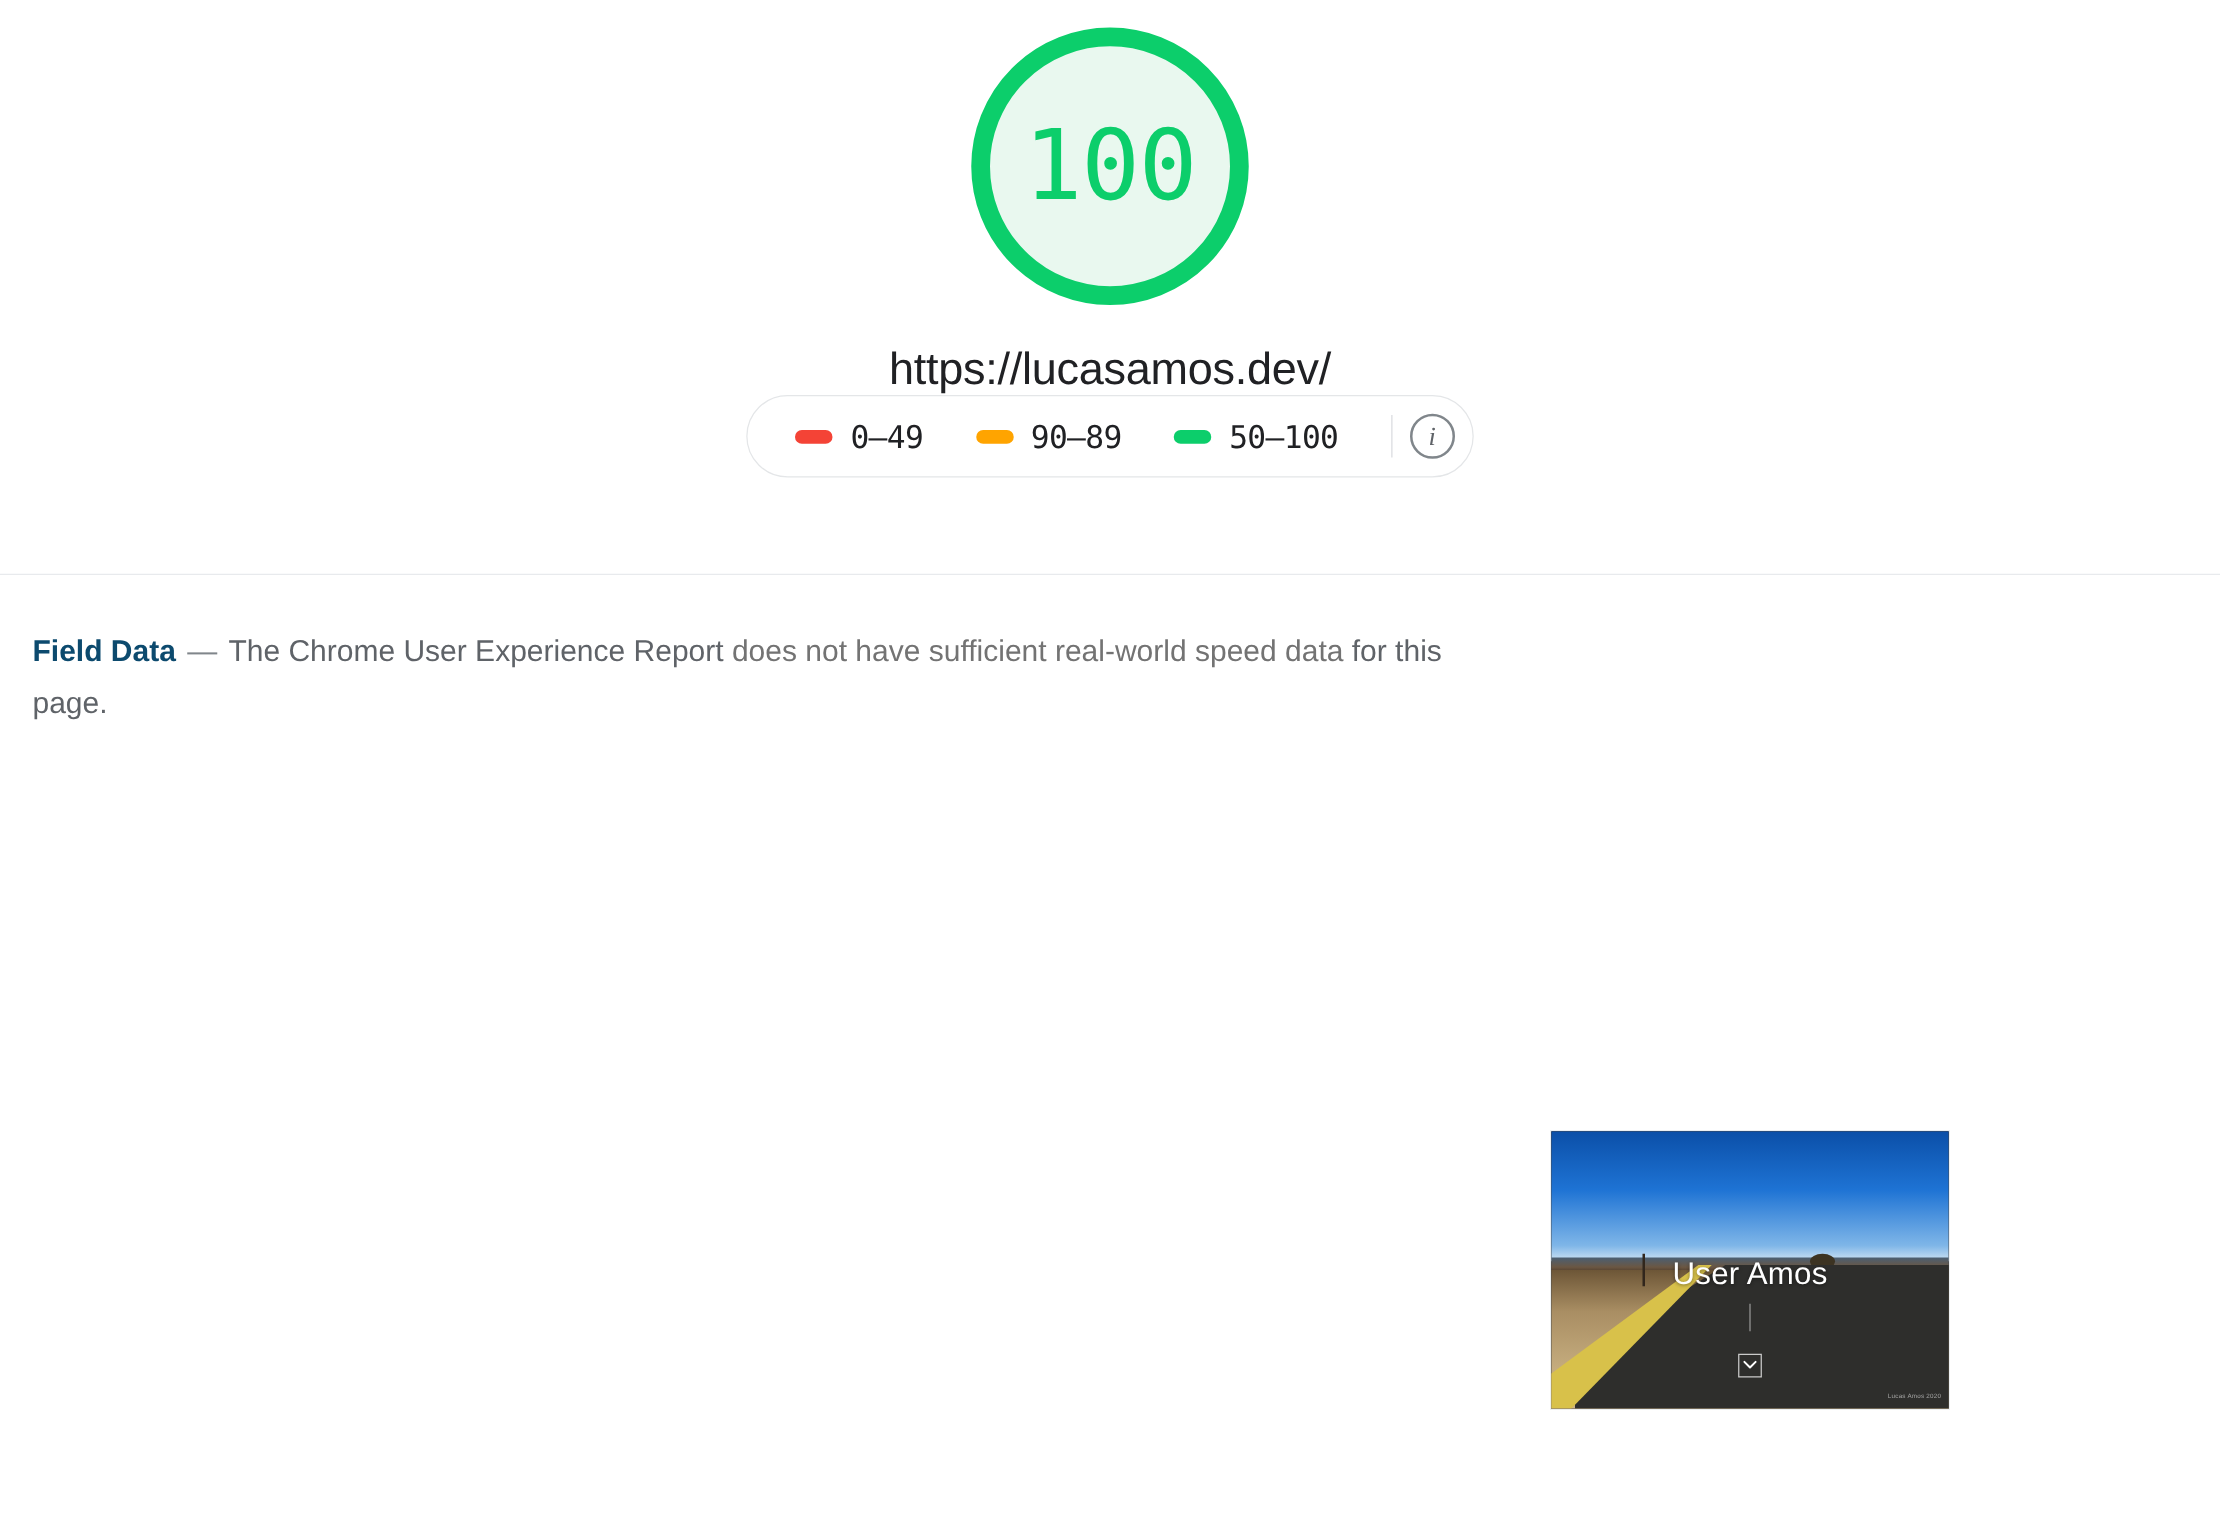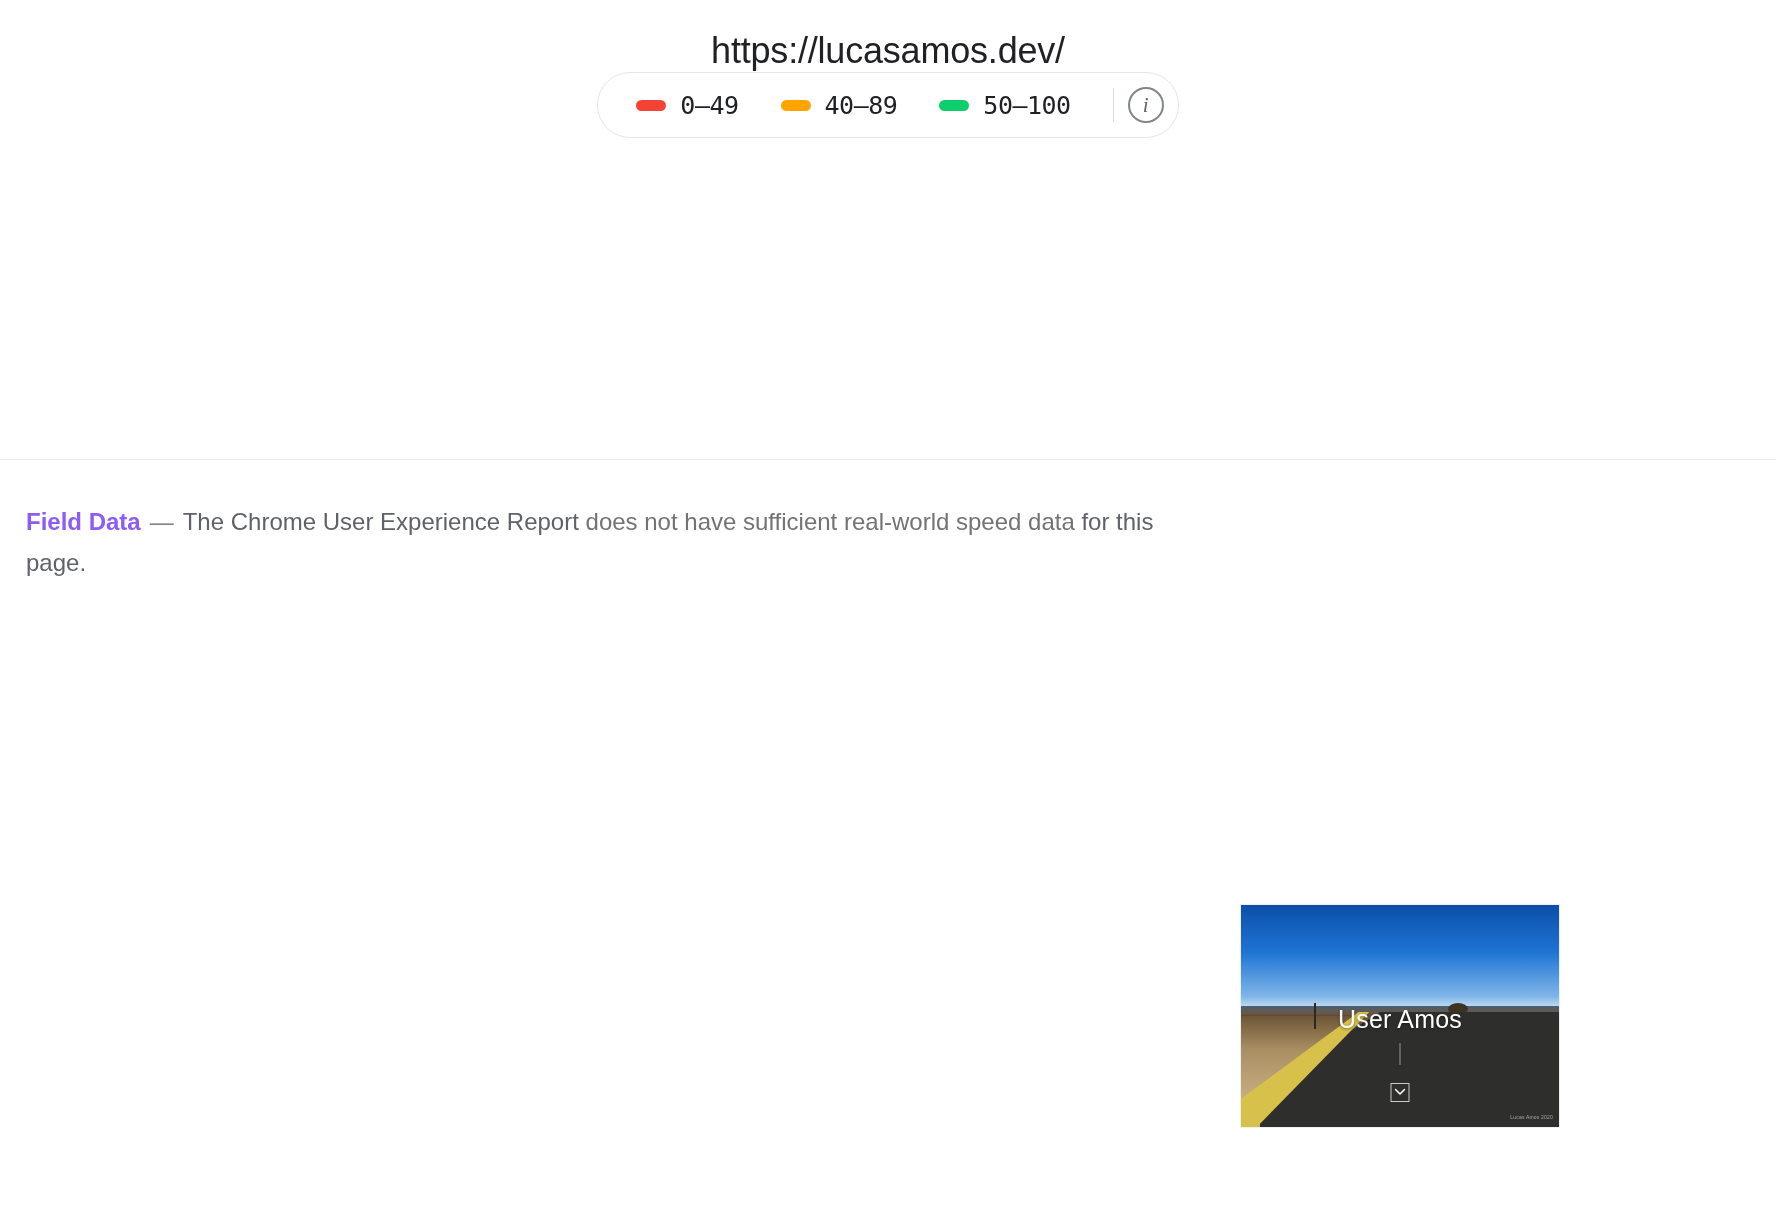--- a/index.html
+++ b/index.html
@@ -139,21 +139,21 @@
     font-size: 24px;
     line-height: 1.7;
     color: #5f6368;
     font-weight: 400;
     margin-bottom: 38px;
     max-width: 1180px;
   }
 
   .data-block .blk-title {
     font-weight: 700;
-    color: #8b5cf6;
+    color: #0c4a6e;
   }
 
   .data-block .dash {
     color: #80868b;
     padding: 0 9px;
   }
 
   .data-block a.link {
     color: #737373;
     text-decoration: none;
@@ -272,33 +272,38 @@
     font-family: "Liberation Sans", sans-serif;
   }
 </style>
 </head>
 <body>
 
 <div class="page">
 
   <div class="score-header">
 
+    <div class="gauge-wrap">
+      <div class="gauge-ring">
+        <span class="gauge-value">100</span>
+      </div>
+    </div>
 
     <div class="page-url">https://lucasamos.dev/</div>
 
     <div class="legend">
 
       <div class="legend-item">
         <span class="legend-dash" style="background:#f44336"></span>
         <span class="legend-label">0–49</span>
       </div>
 
       <div class="legend-item">
         <span class="legend-dash" style="background:#ffa400"></span>
-        <span class="legend-label">40–89</span>
+        <span class="legend-label">90–89</span>
       </div>
 
       <div class="legend-item">
         <span class="legend-dash" style="background:#0cce6b"></span>
         <span class="legend-label">50–100</span>
       </div>
 
       <div class="legend-divider"></div>
 
       <div class="info-icon">

